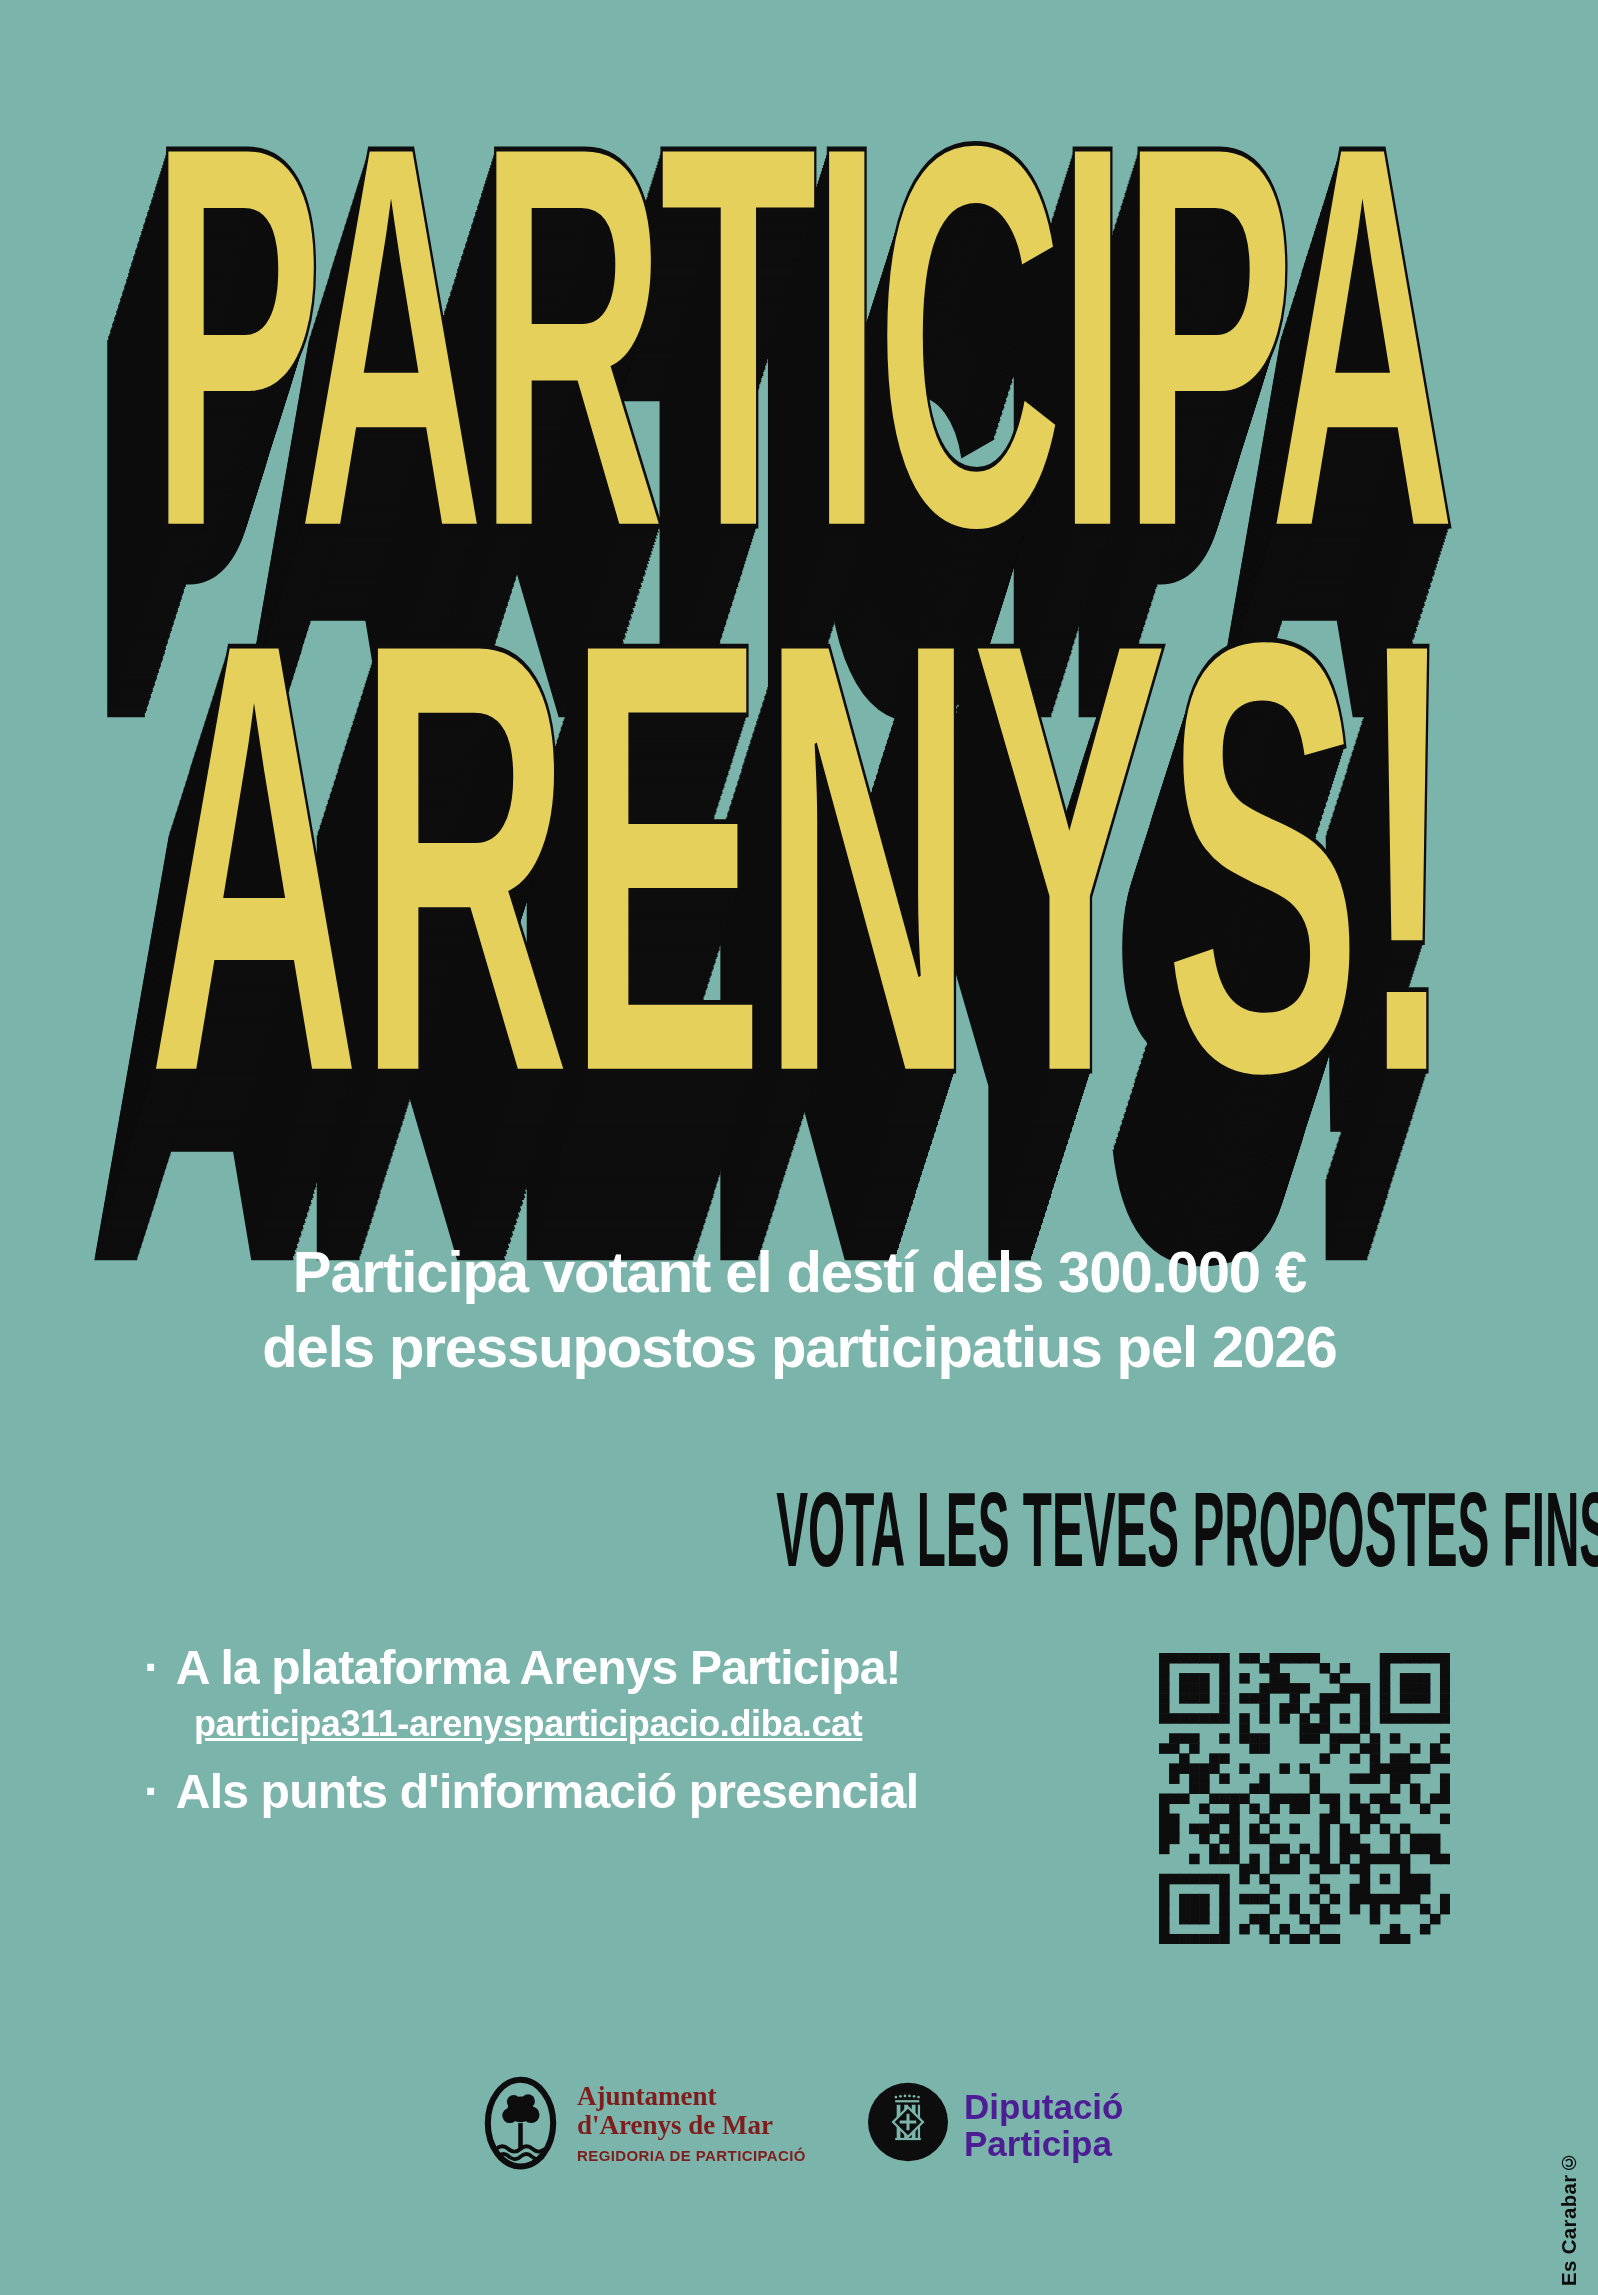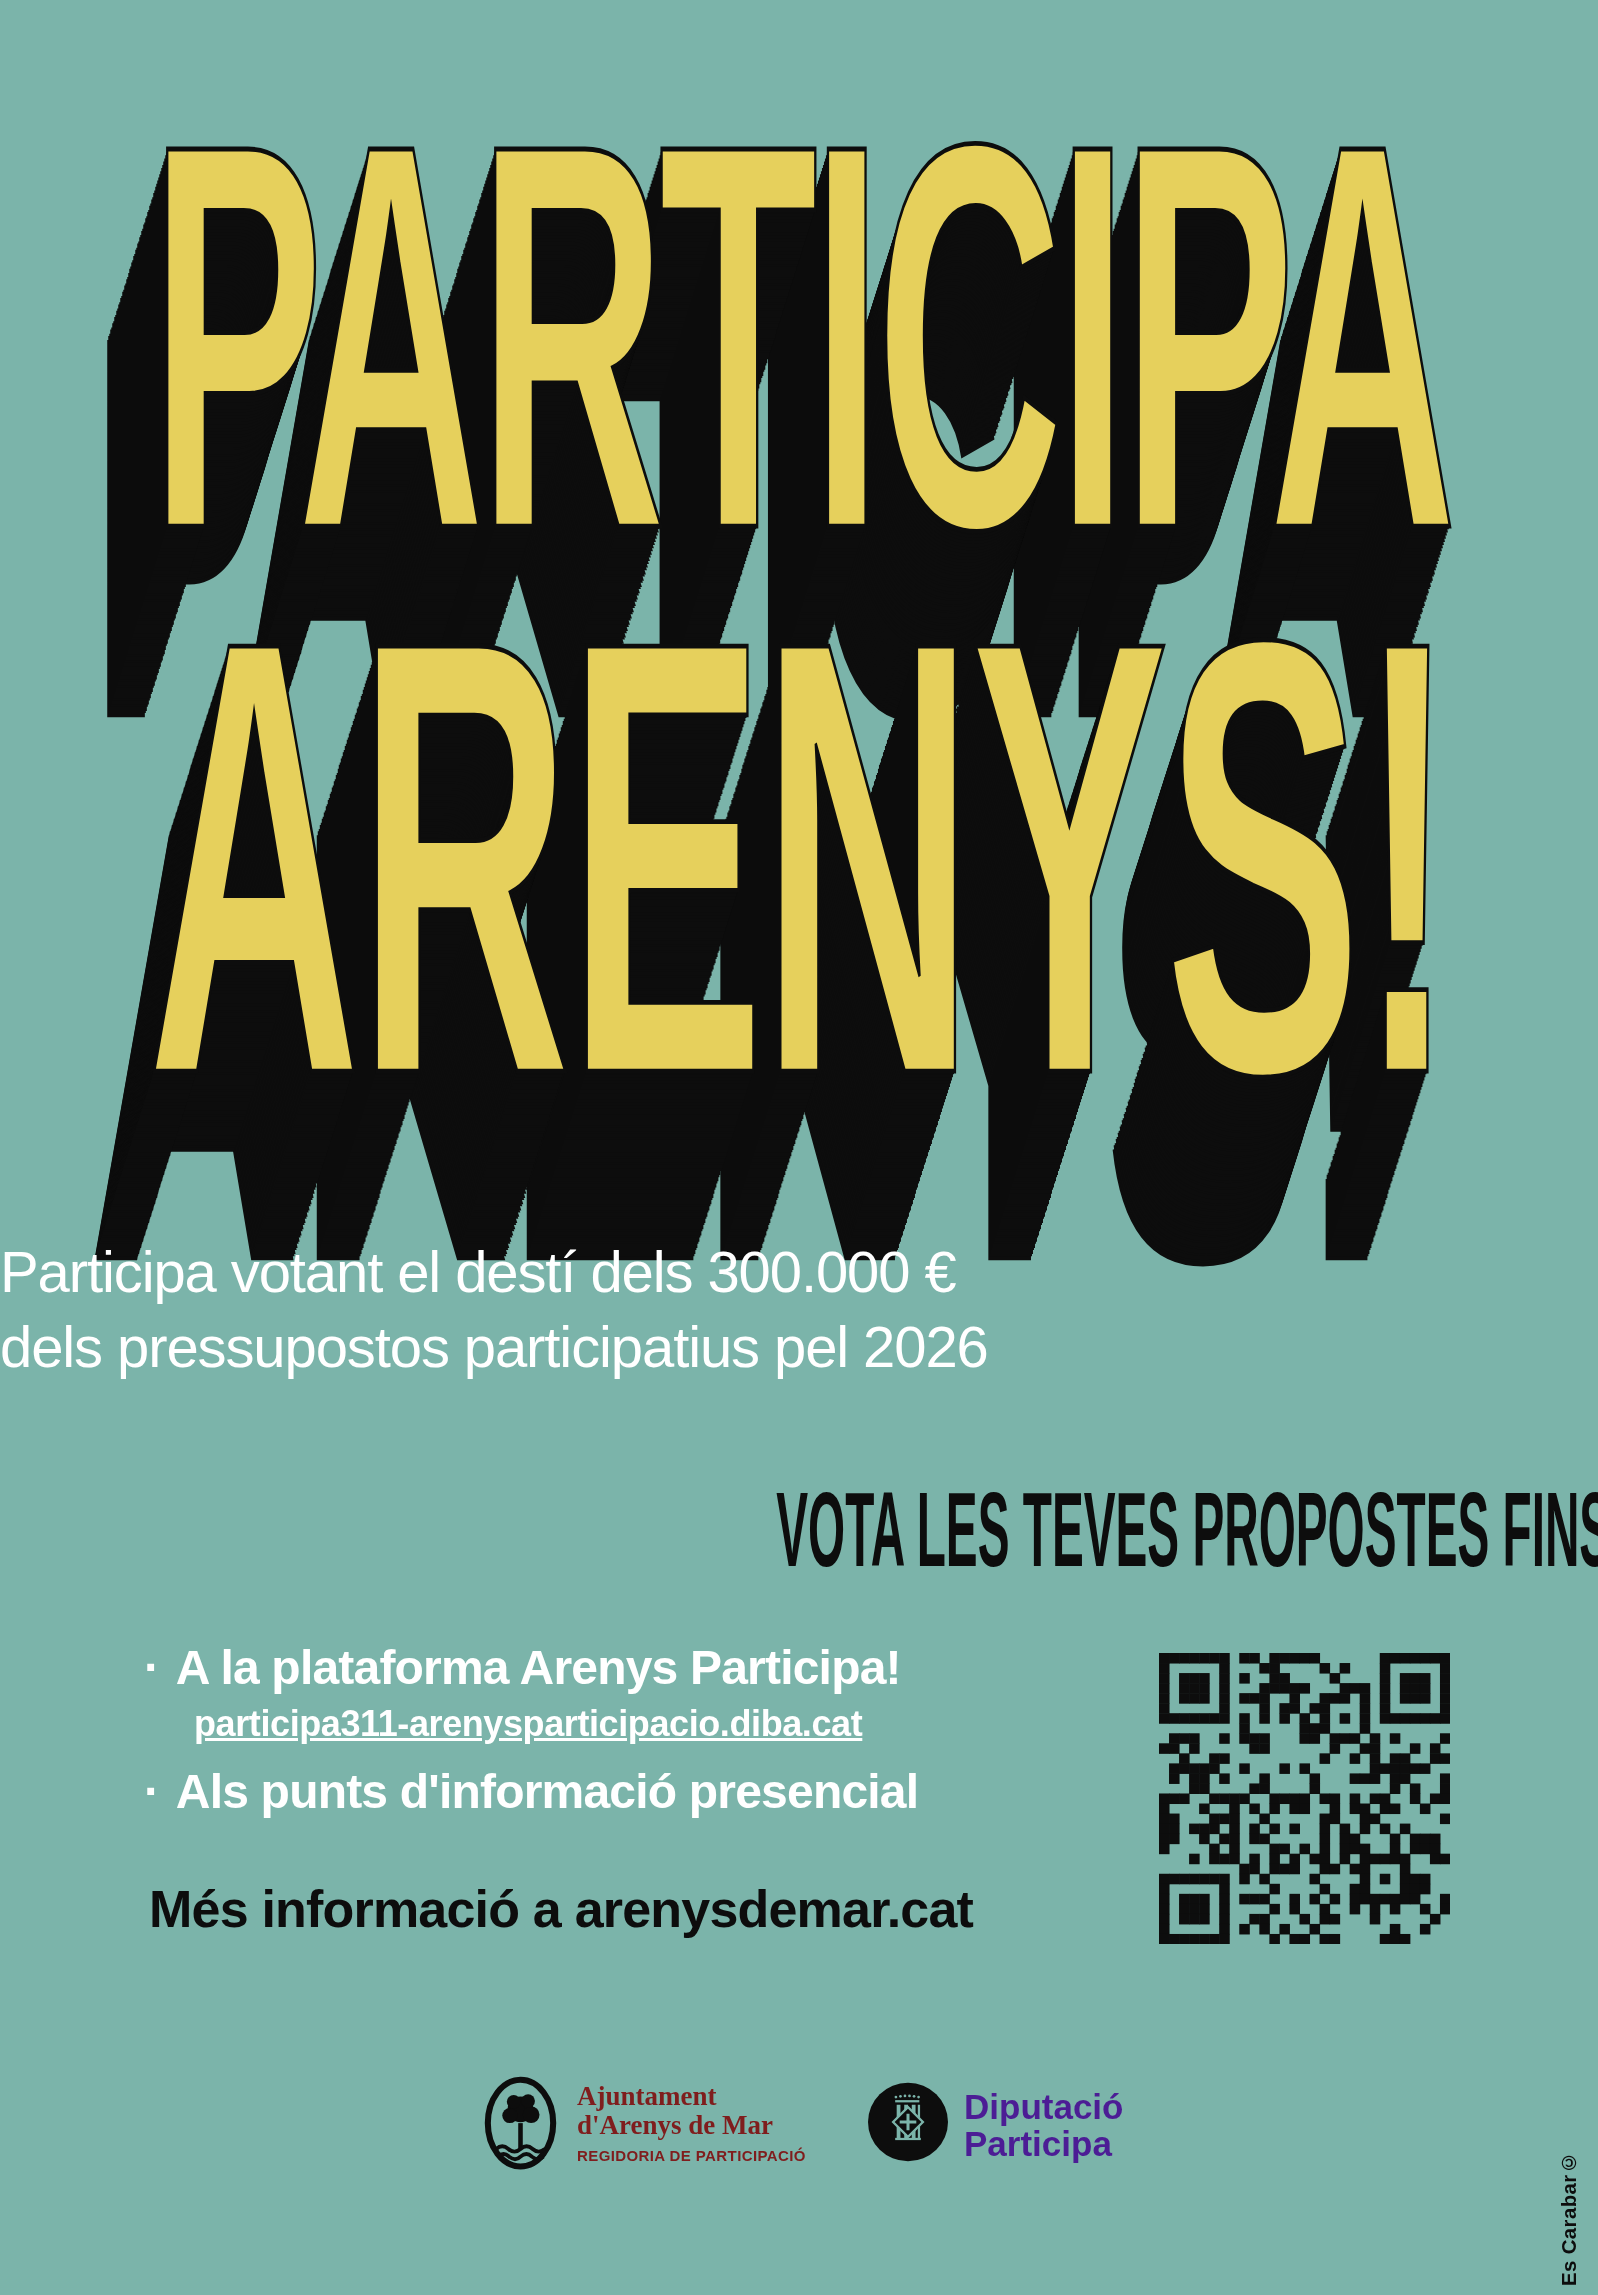--- a/index.html
+++ b/index.html
@@ -23,21 +23,21 @@
     transform-origin:top center;
   }
   .title.line2{
     top:549px;font-size:297px;letter-spacing:-4.5px;
     transform:translateX(-50%) scaleY(2.08);
     transform-origin:top center;
   }
   
   .subtitle{
     position:absolute;top:1234px;left:0;width:1599px;
-    text-align:left;color:#FFFFFF;font-weight:400;
+    text-align:center;color:#FFFFFF;font-weight:700;
     font-size:58px;line-height:75px;letter-spacing:-1.1px;
     margin:0;
   }
   
   .headline{
     position:absolute;top:1476px;left:0;width:1599px;
     text-align:center;margin:0;white-space:nowrap;
   }
   .headline-inner{
     display:inline-block;
@@ -110,21 +110,20 @@
     <span class="dot">·</span>
     <span>A la plataforma Arenys Participa!</span>
   </div>
   <div class="url">participa311-arenysparticipacio.diba.cat</div>
 
   <div class="bullet b2">
     <span class="dot">·</span>
     <span>Als punts d'informació presencial</span>
   </div>
 
-  <div class="more-info">Més informació a arenysdemar.cat</div>
 
   <svg id="qr" class="qr" viewBox="0 0 29 29">
       <rect x="0" y="0" width="1.05" height="1.05" fill="#0D0D0D"></rect>
       <rect x="1" y="0" width="1.05" height="1.05" fill="#0D0D0D"></rect>
       <rect x="2" y="0" width="1.05" height="1.05" fill="#0D0D0D"></rect>
       <rect x="3" y="0" width="1.05" height="1.05" fill="#0D0D0D"></rect>
       <rect x="4" y="0" width="1.05" height="1.05" fill="#0D0D0D"></rect>
       <rect x="5" y="0" width="1.05" height="1.05" fill="#0D0D0D"></rect>
       <rect x="6" y="0" width="1.05" height="1.05" fill="#0D0D0D"></rect>
       <rect x="8" y="0" width="1.05" height="1.05" fill="#0D0D0D"></rect>

